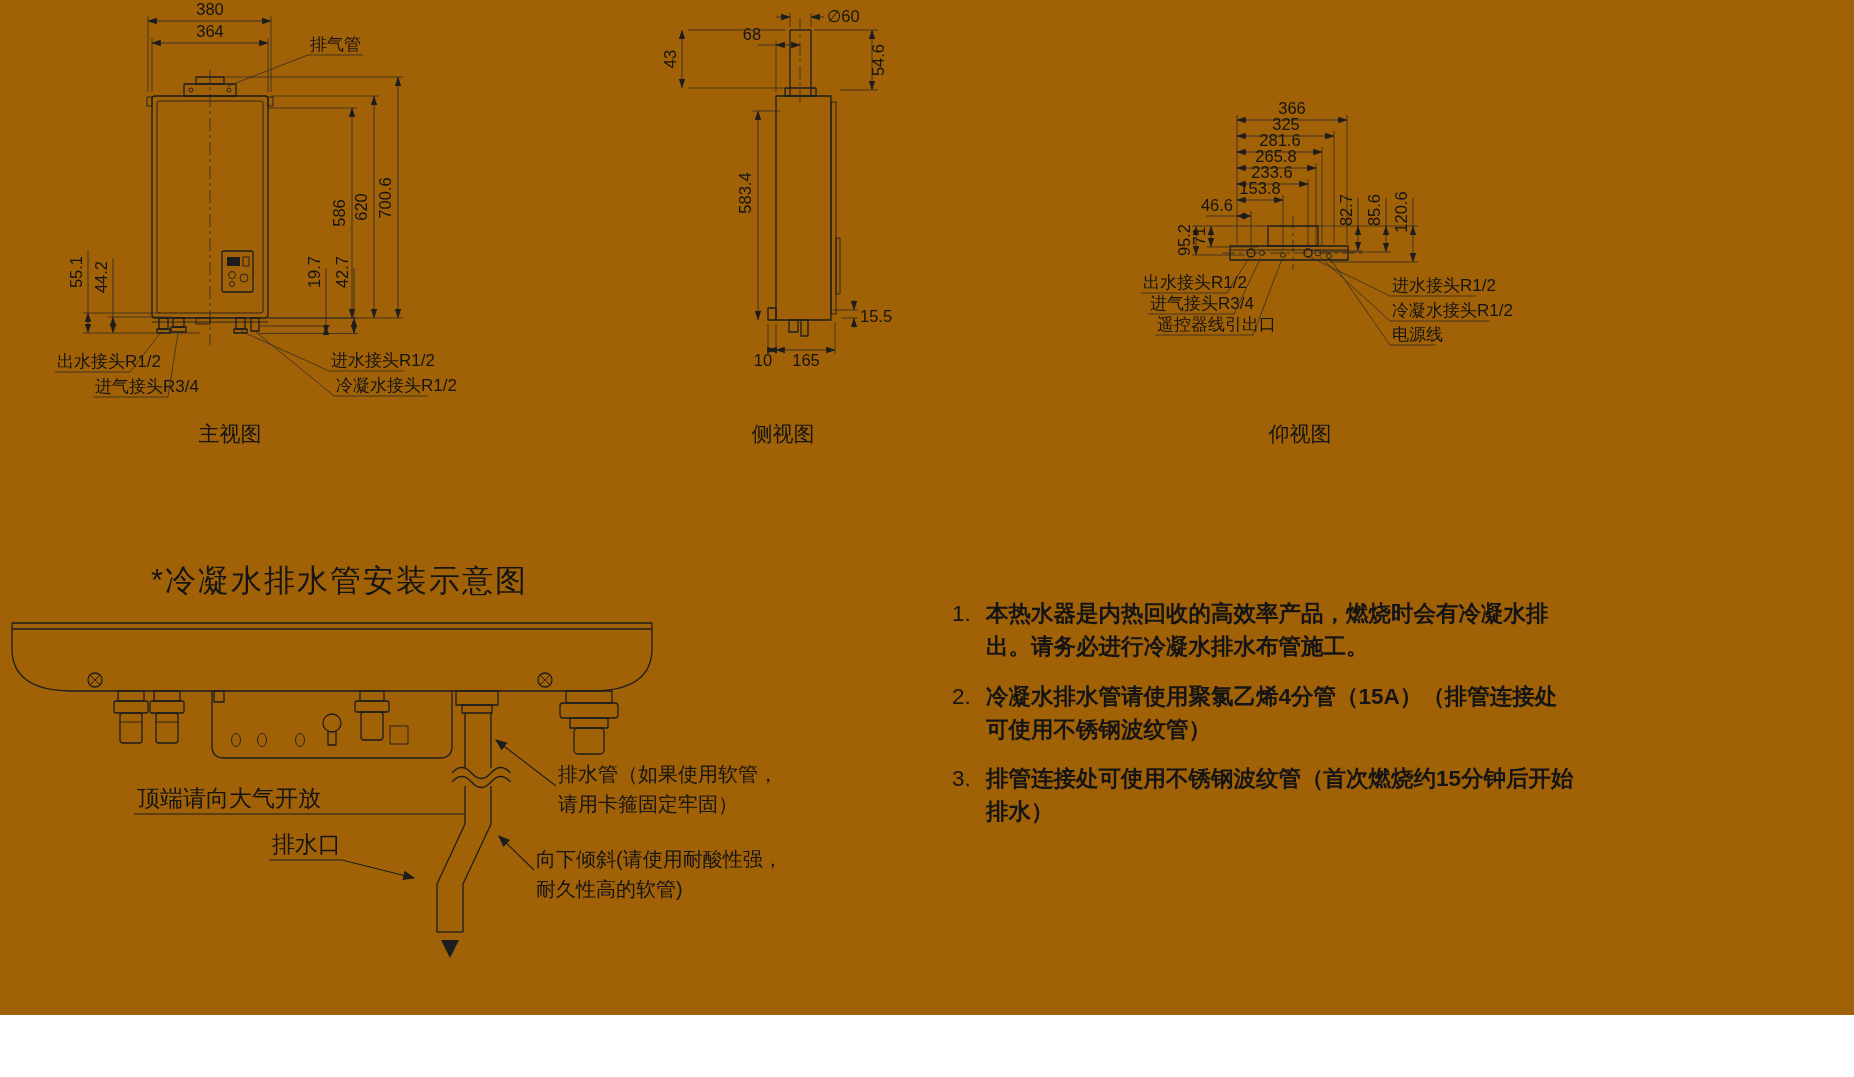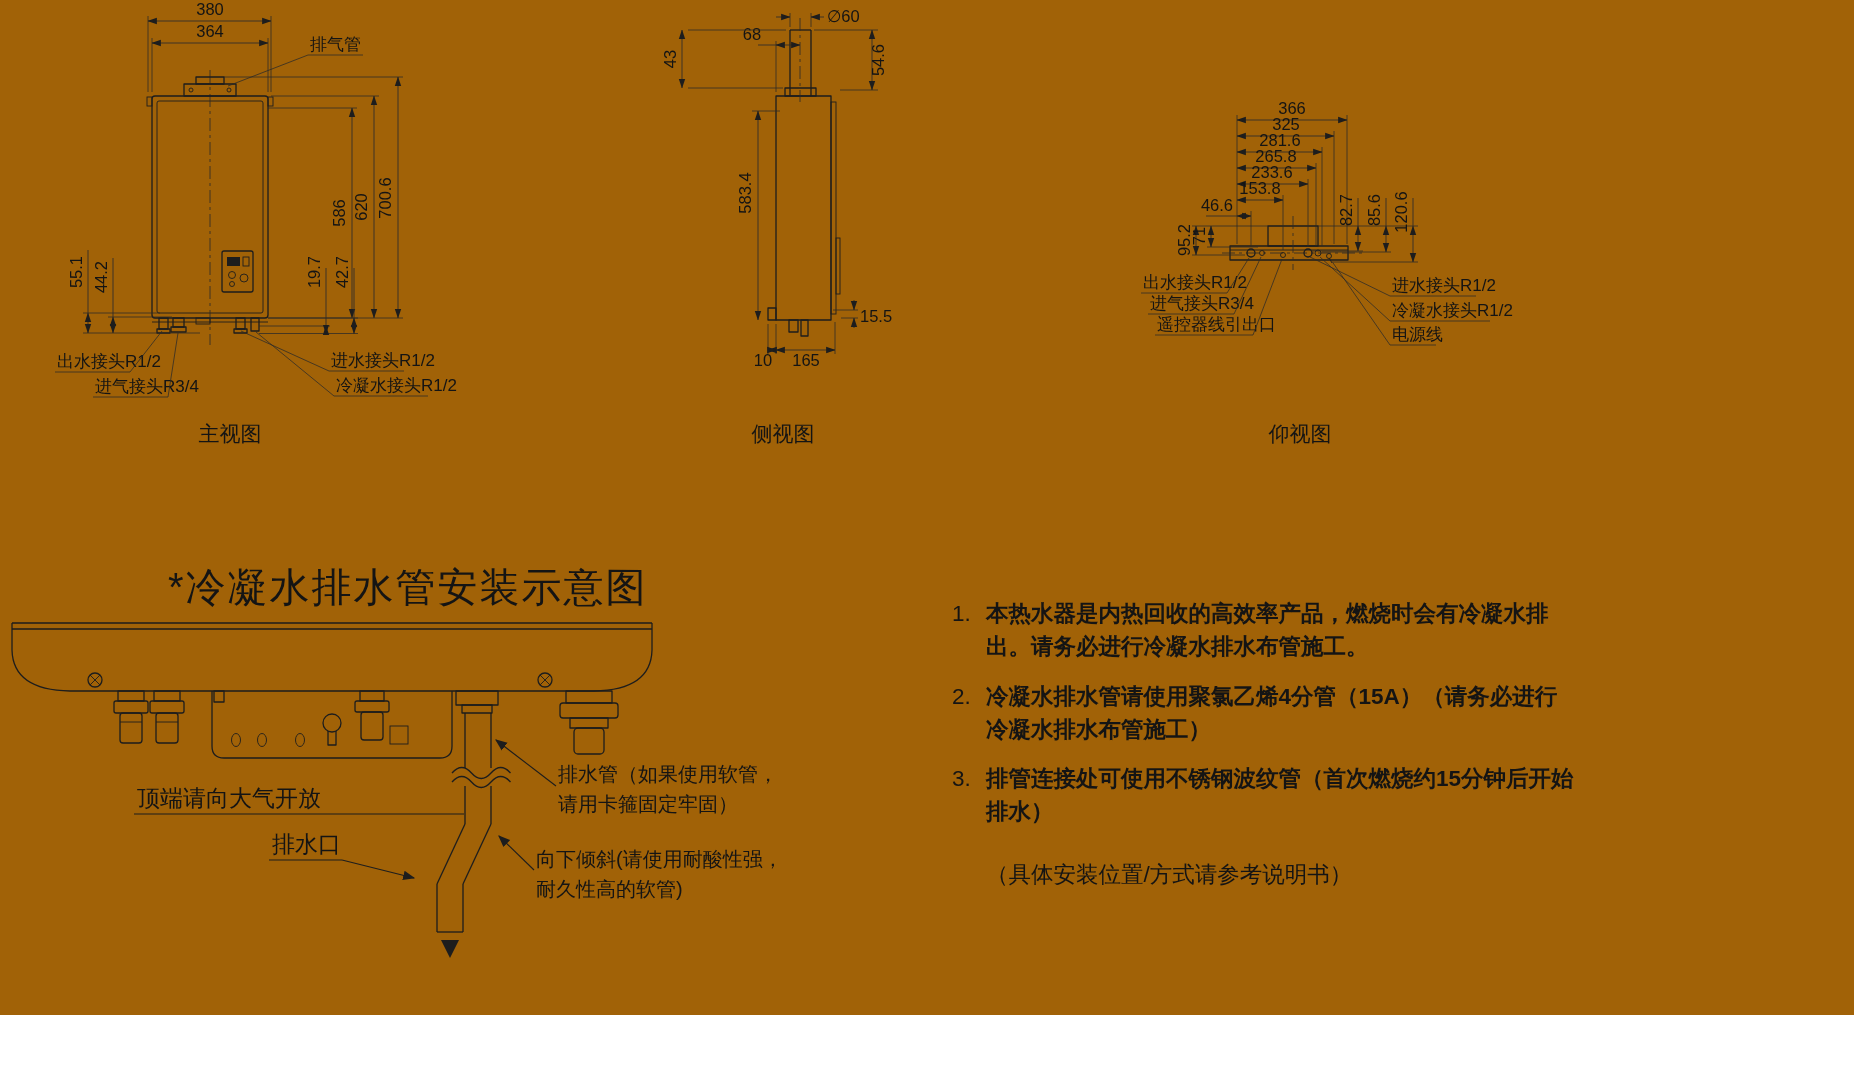--- a/index.html
+++ b/index.html
@@ -3,21 +3,21 @@
 <meta charset="utf-8">
 <style>
   * { box-sizing: border-box; }
   html,body { margin:0; padding:0; background:#fff; }
   body { font-family:"Liberation Sans","DejaVu Sans",sans-serif; }
   .canvas { position:relative; width:1854px; height:1015px; background:#a16207; overflow:hidden; }
   svg { position:absolute; overflow:visible; }
   #views-svg { left:0; top:0; }
   #cond-svg  { left:0; top:540px; }
 
-  .cond-title { position:absolute; left:168px; top:560px; font-size:40px; color:#141414; letter-spacing:2px; white-space:nowrap; }
+  .cond-title { position:absolute; left:151px; top:560px; font-size:31px; color:#141414; letter-spacing:2px; white-space:nowrap; }
 
   .notes { position:absolute; left:952px; top:598px; width:622px; color:#141414; font-size:22.5px; }
   .note { display:flex; margin-bottom:17px; line-height:1.46; }
   .note .num { flex:0 0 34px; }
   .note .txt { flex:1;font-weight:bold; }
   .notes .footer { margin-top:30px; padding-left:34px; line-height:1.46; }
 
   
   .s  { stroke:#1d1d1d; stroke-width:1.3; fill:none; stroke-linejoin:round; }
   .t  { stroke:#1d1d1d; stroke-width:0.9; fill:none; }
@@ -439,22 +439,21 @@
     </g>
   </svg>
 
   <div class="notes">
     <div class="note">
       <span class="num">1.</span>
       <span class="txt">本热水器是内热回收的高效率产品，燃烧时会有冷凝水排出。请务必进行冷凝水排水布管施工。</span>
     </div>
     <div class="note">
       <span class="num">2.</span>
-      <span class="txt">冷凝水排水管请使用聚氯乙烯4分管（15A）（请务必进行冷凝水排水布管施工）</span>
+      <span class="txt">冷凝水排水管请使用聚氯乙烯4分管（15A）（排管连接处可使用不锈钢波纹管）</span>
     </div>
     <div class="note">
       <span class="num">3.</span>
       <span class="txt">排管连接处可使用不锈钢波纹管（首次燃烧约15分钟后开始排水）</span>
     </div>
-    <div class="footer">（具体安装位置/方式请参考说明书）</div>
   </div>
 
 </div>
 
 </body></html>

